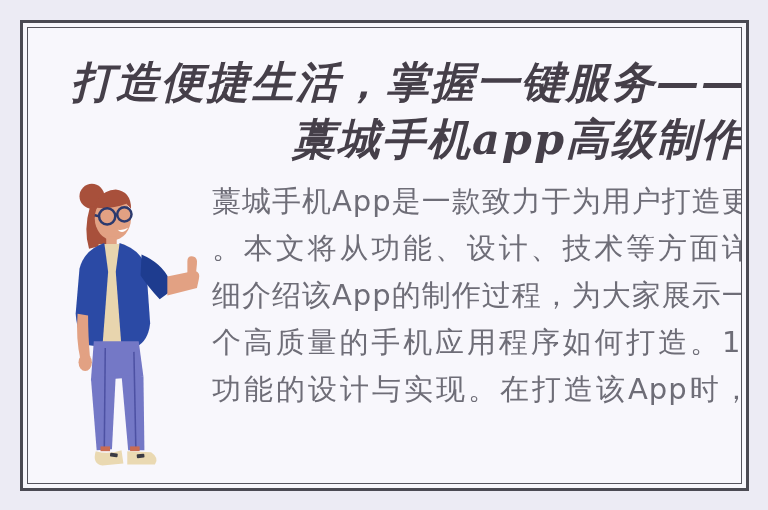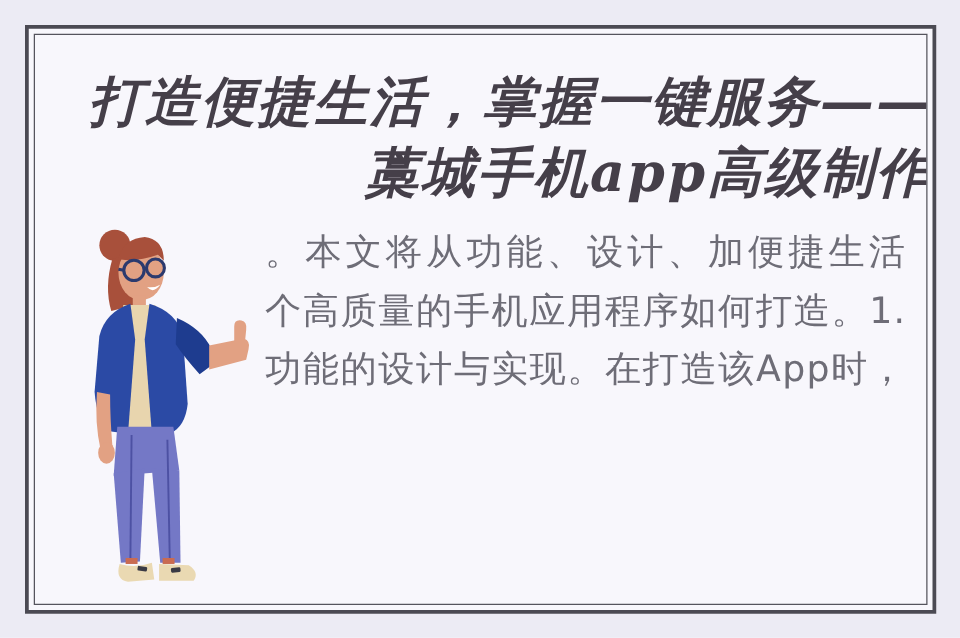--- a/index.html
+++ b/index.html
@@ -128,21 +128,23 @@
             <rect x="73" y="279" width="10" height="5" fill="#c96b52"></rect>
 
             <path d="M37,284 Q33,297 44,299 L66,297 L64,283 Q50,288 37,284 Z" fill="#ead9b2"></path>
             <path d="M70,284 L95,285 Q104,291 99,298 L70,298 Z" fill="#ead9b2"></path>
             <rect x="52" y="286" width="8" height="4" rx="1" transform="rotate(8 56 288)" fill="#3a3a44"></rect>
             <rect x="80" y="287" width="8" height="4" rx="1" transform="rotate(-6 84 289)" fill="#3a3a44"></rect>
           </svg>
         </div>
 
         <div class="body-text">
-          <div class="body-line">。本文将从功能、设计、加便捷生活</div>
+          <div class="body-line">藁城手机App是一款致力于为用户打造更</div>
+          <div class="body-line">。本文将从功能、设计、技术等方面详</div>
+          <div class="body-line">细介绍该App的制作过程，为大家展示一</div>
           <div class="body-line">个高质量的手机应用程序如何打造。1.</div>
           <div class="body-line">功能的设计与实现。在打造该App时，</div>
         </div>
 
       </div>
     </div>
   </div>
 </div>
 
 </body></html>

